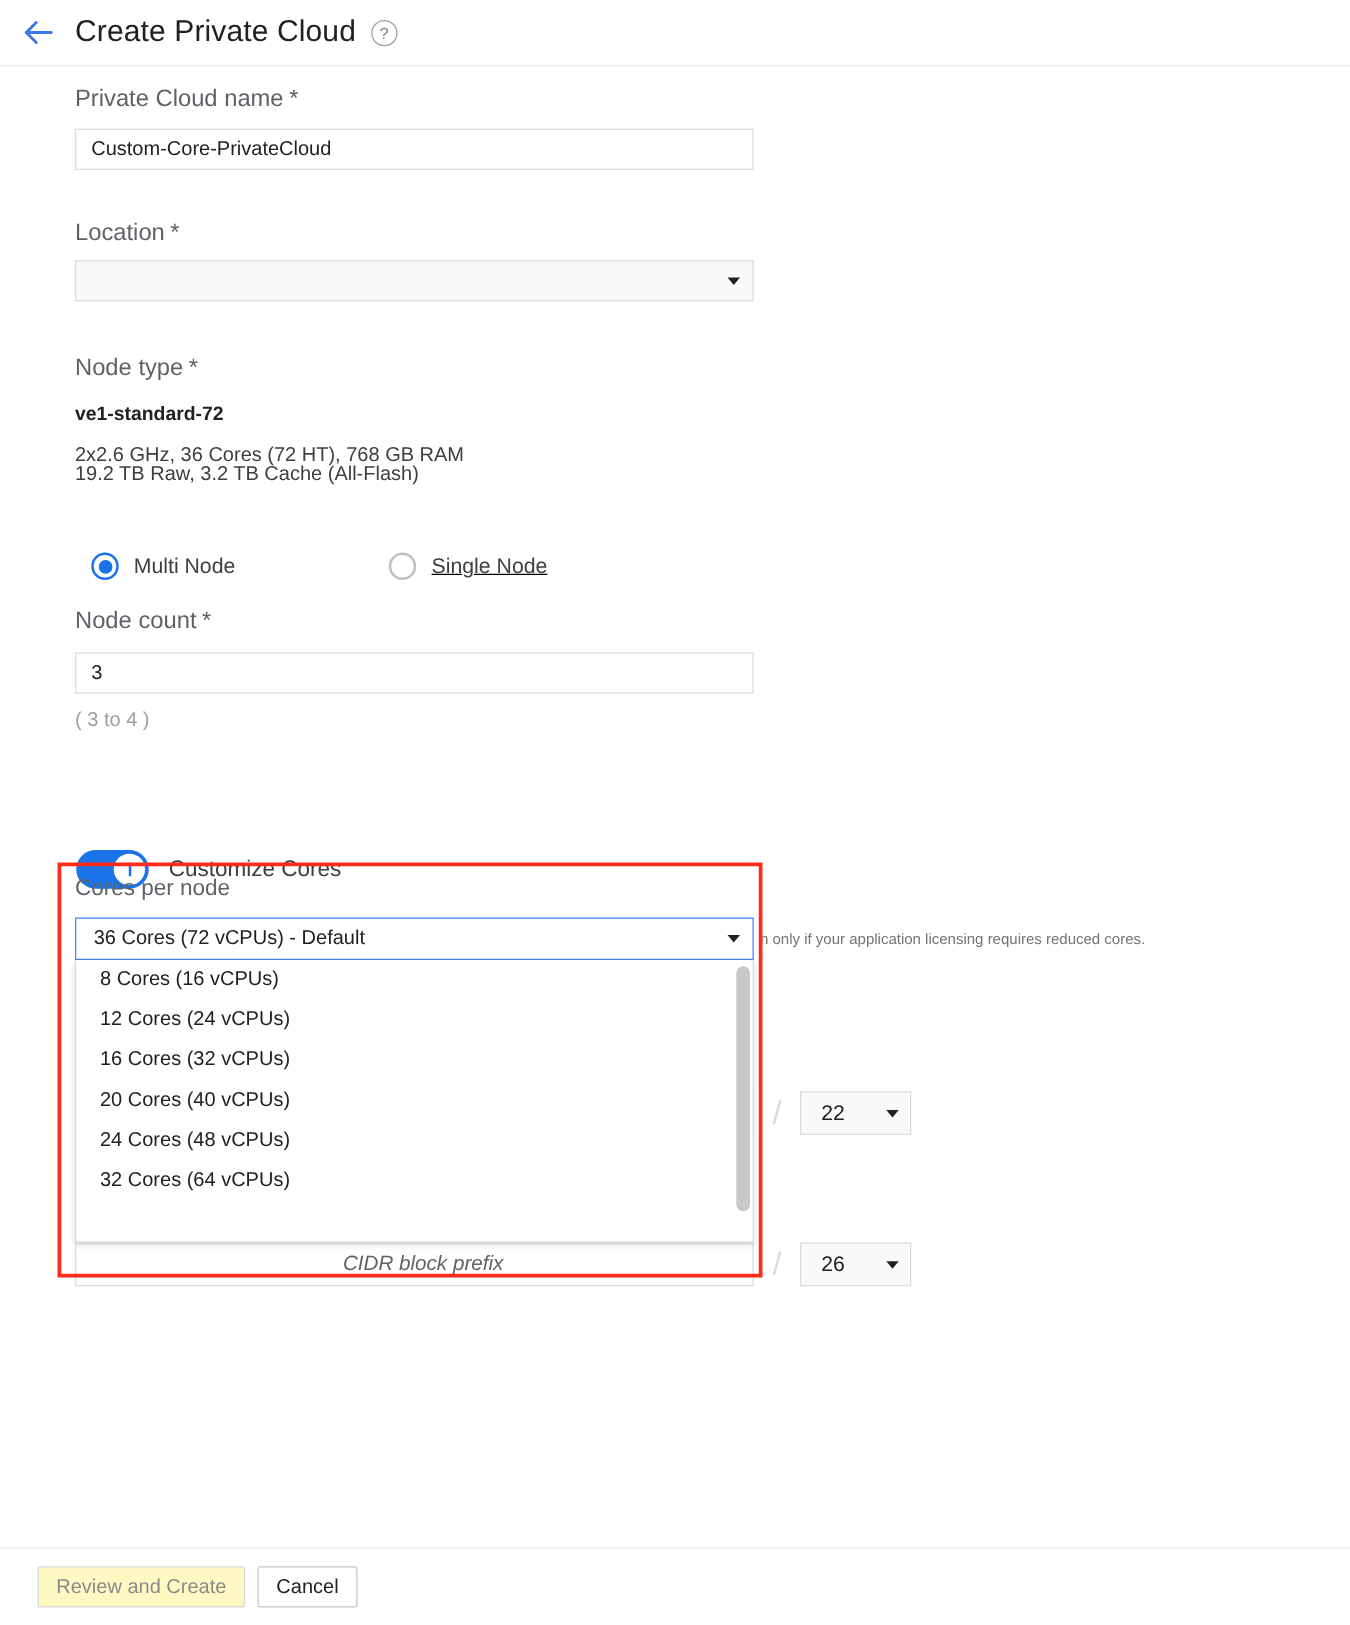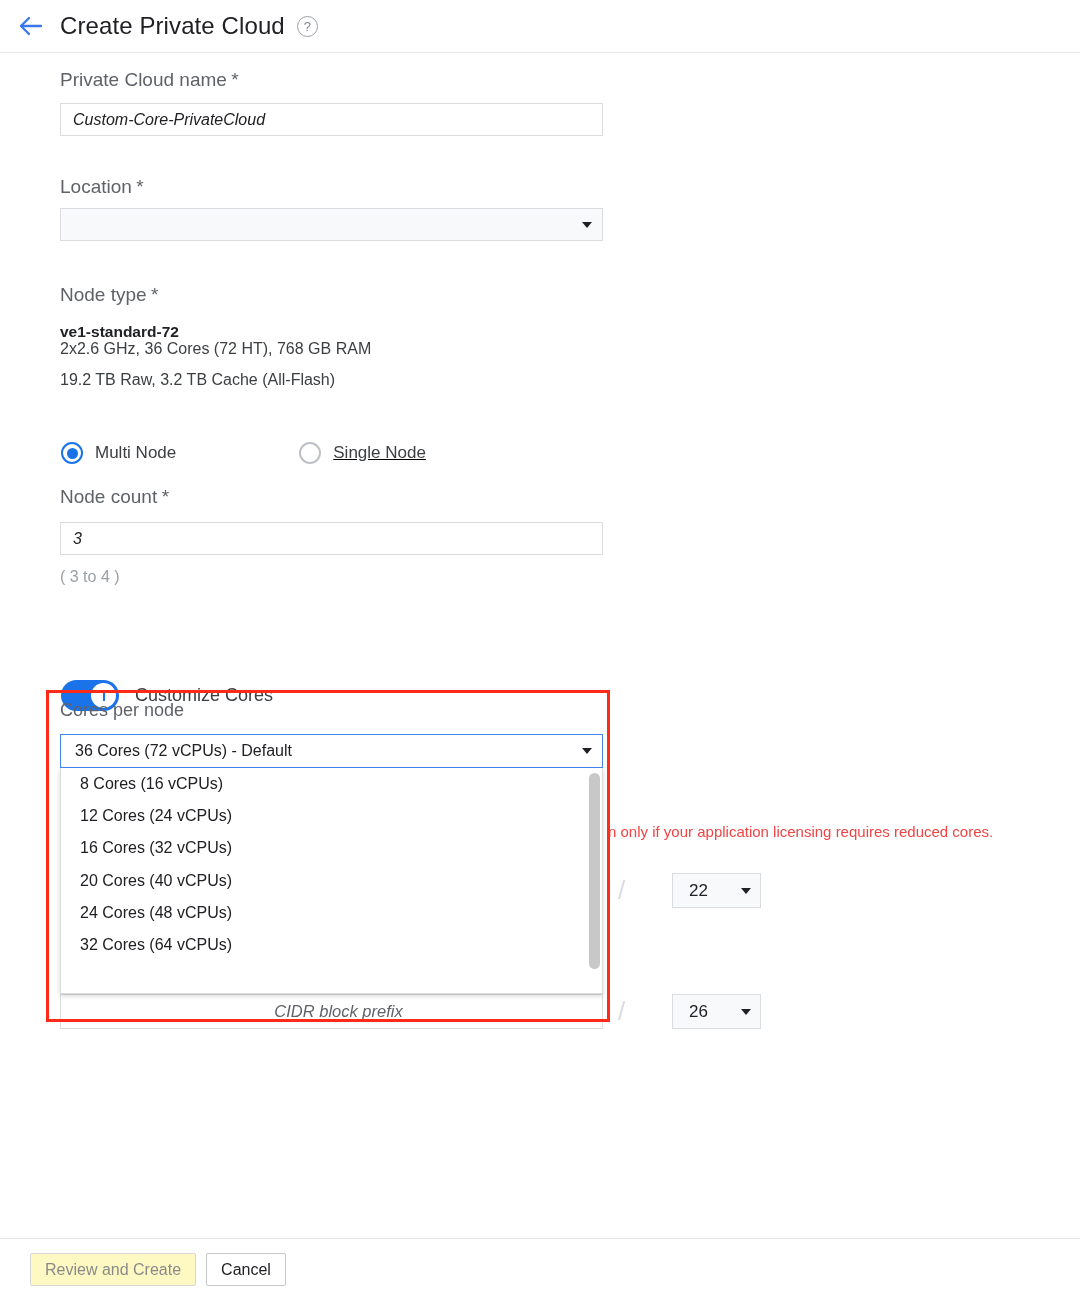--- a/index.html
+++ b/index.html
@@ -36,21 +36,21 @@
   .form { position: absolute; left: 0; top: 53px; width: 1080px; }
 
   .field-label {
     font-size: 19px; color: #5f6368; font-weight: 400;
   }
   .req { color: #5f6368; }
 
   .text-input {
     width: 543px; height: 33px; border: 1px solid #dadce0; background: #fff;
     font-family: "Liberation Sans", sans-serif; font-size: 16px; color: #202124;
-    padding: 0 12px; outline: none; border-radius: 0; font-style: italic;
+    padding: 0 12px; outline: none; border-radius: 0;
   }
 
   .select-box {
     width: 543px; height: 33px; border: 1px solid #dadce0; background: #f8f9fa;
     display: flex; align-items: center; padding: 0 10px 0 12px; cursor: pointer;
     font-size: 16px; color: #202124; position: relative;
   }
   .select-box .caret {
     margin-left: auto; width: 0; height: 0;
     border-left: 5px solid transparent; border-right: 5px solid transparent;
@@ -116,30 +116,30 @@
     position: absolute; right: 2px; top: 3px; width: 11px; height: 220px;
     background: #fff; z-index: 31;
   }
   .cores-scrollbar .thumb {
     position: absolute; left: 0; top: 2px; width: 11px; height: 196px;
     background: #c8c8c8; border-radius: 6px;
   }
 
   
   .hint-text {
-    position: absolute; left: 608px; top: 823px; font-size: 15px; color: #ef4444;
+    position: absolute; left: 608px; top: 744px; font-size: 12px; color: #737373;
     white-space: nowrap;
   }
   .slash {
     position: absolute; font-size: 26px; color: #dadce0; font-weight: 300;
   }
   .mini-select {
     position: absolute; width: 89px; height: 35px; background: #f8f9fa;
     border: 1px solid #dadce0; display: flex; align-items: center;
-    padding: 0 9px 0 16px; font-size: 17px; color: #202124; cursor: pointer; margin-left: 32px;
+    padding: 0 9px 0 16px; font-size: 17px; color: #202124; cursor: pointer;
   }
   .mini-select .caret {
     margin-left: auto; width: 0; height: 0;
     border-left: 5px solid transparent; border-right: 5px solid transparent;
     border-top: 6px solid #202124;
   }
   .cidr-field {
     position: absolute; left: 60px; width: 543px; height: 35px;
     border: 1px solid #dadce0; background: #fff; display: flex; align-items: center;
     padding-left: 14px; font-size: 16.5px; color: #5f6368; font-style: italic;
@@ -193,24 +193,24 @@
     </div>
     <div class="select-box" style="position:absolute; left:60px; top:155px;">
       <span class="caret"></span>
     </div>
 
     <div style="position:absolute; left:60px; top:231px;">
       <span class="field-label">Node type</span>
       <span class="field-label req">*</span>
     </div>
     <div class="node-type-name" style="position:absolute; left:60px; top:270px;">ve1-standard-72</div>
-    <div class="node-type-spec" style="position:absolute; left:60px; top:286px;">2x2.6 GHz, 36 Cores (72 HT), 768 GB RAM</div>
+    <div class="node-type-spec" style="position:absolute; left:60px; top:302px;">2x2.6 GHz, 36 Cores (72 HT), 768 GB RAM</div>
     <div class="node-type-spec" style="position:absolute; left:60px; top:317px;">19.2 TB Raw, 3.2 TB Cache (All-Flash)</div>
 
-    <div class="radio-row" style="position:absolute; left:61px; top:389px;">
+    <div class="radio-row" style="position:absolute; left:73px; top:389px;">
       <div class="radio">
         <span class="radio-circle">
             <i class="radio-dot"></i>
           </span>
         <span class="radio-label">Multi Node</span>
       </div>
       <div class="radio" style="margin-left:123px;text-decoration:underline;">
         <span class="radio-circle off"></span>
         <span class="radio-label">Single Node</span>
       </div>

